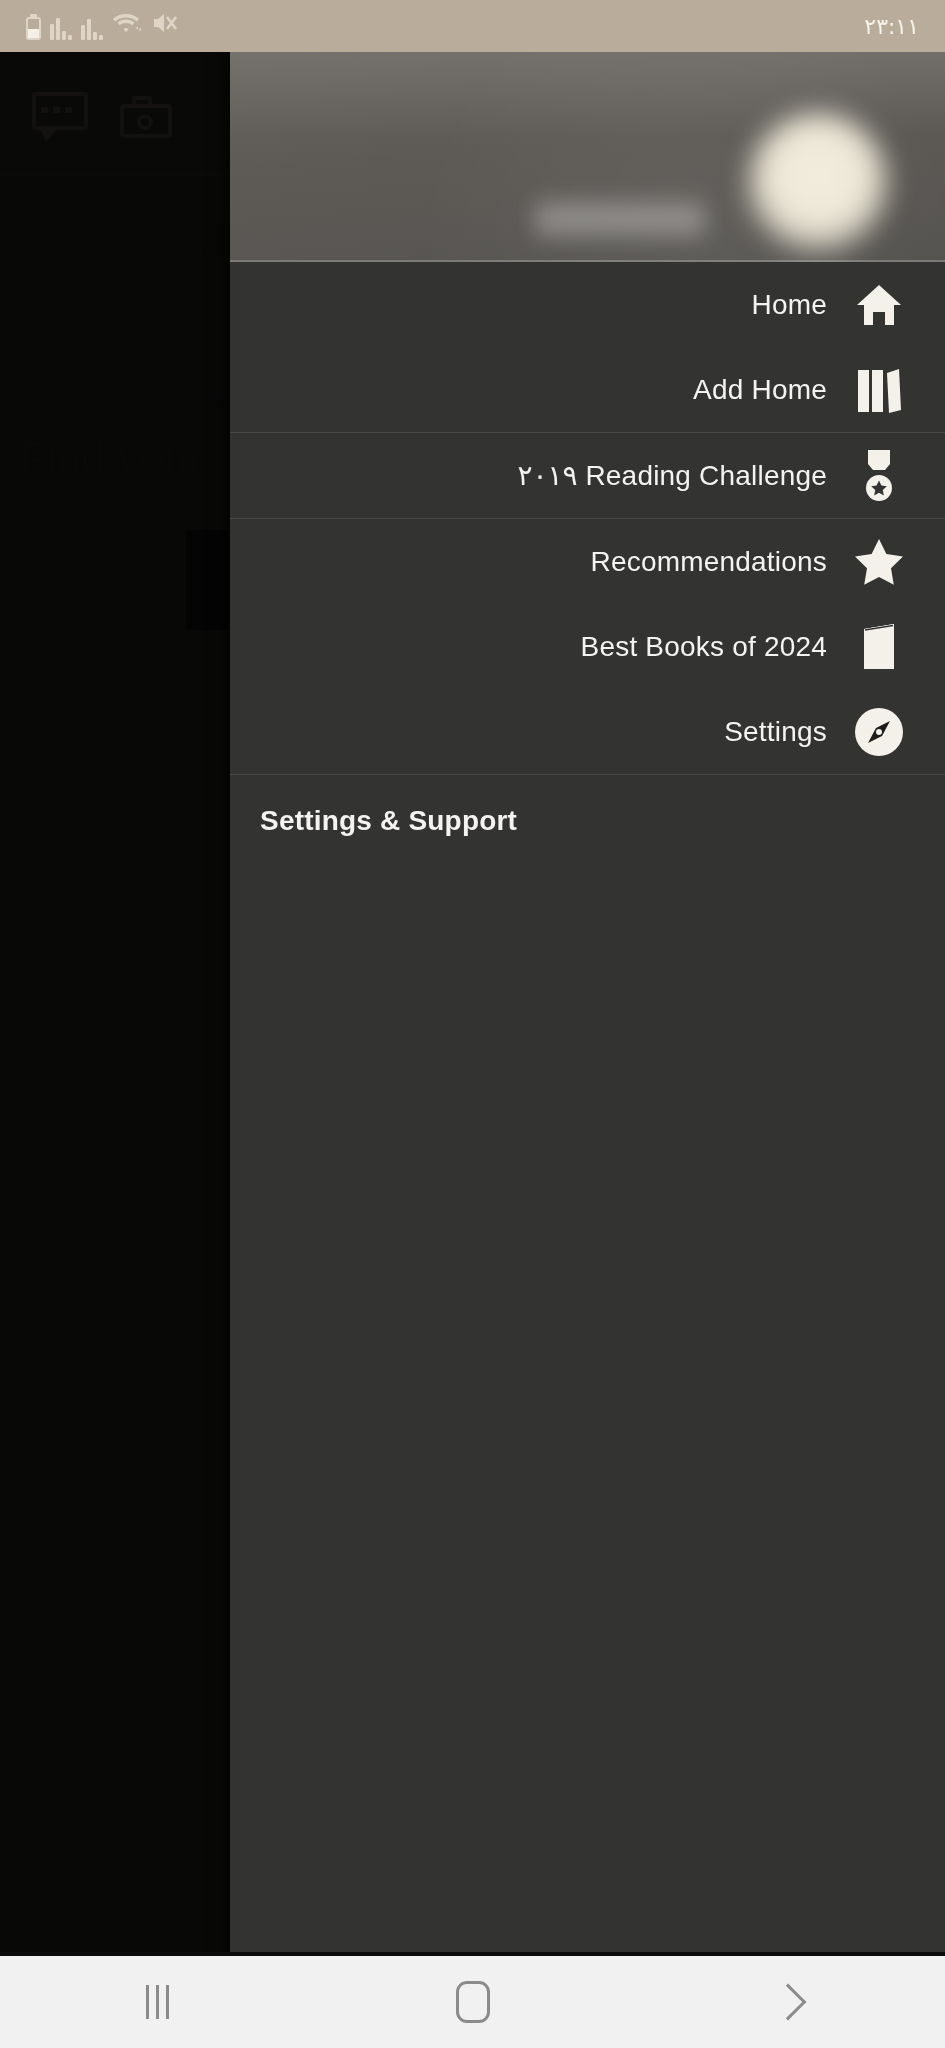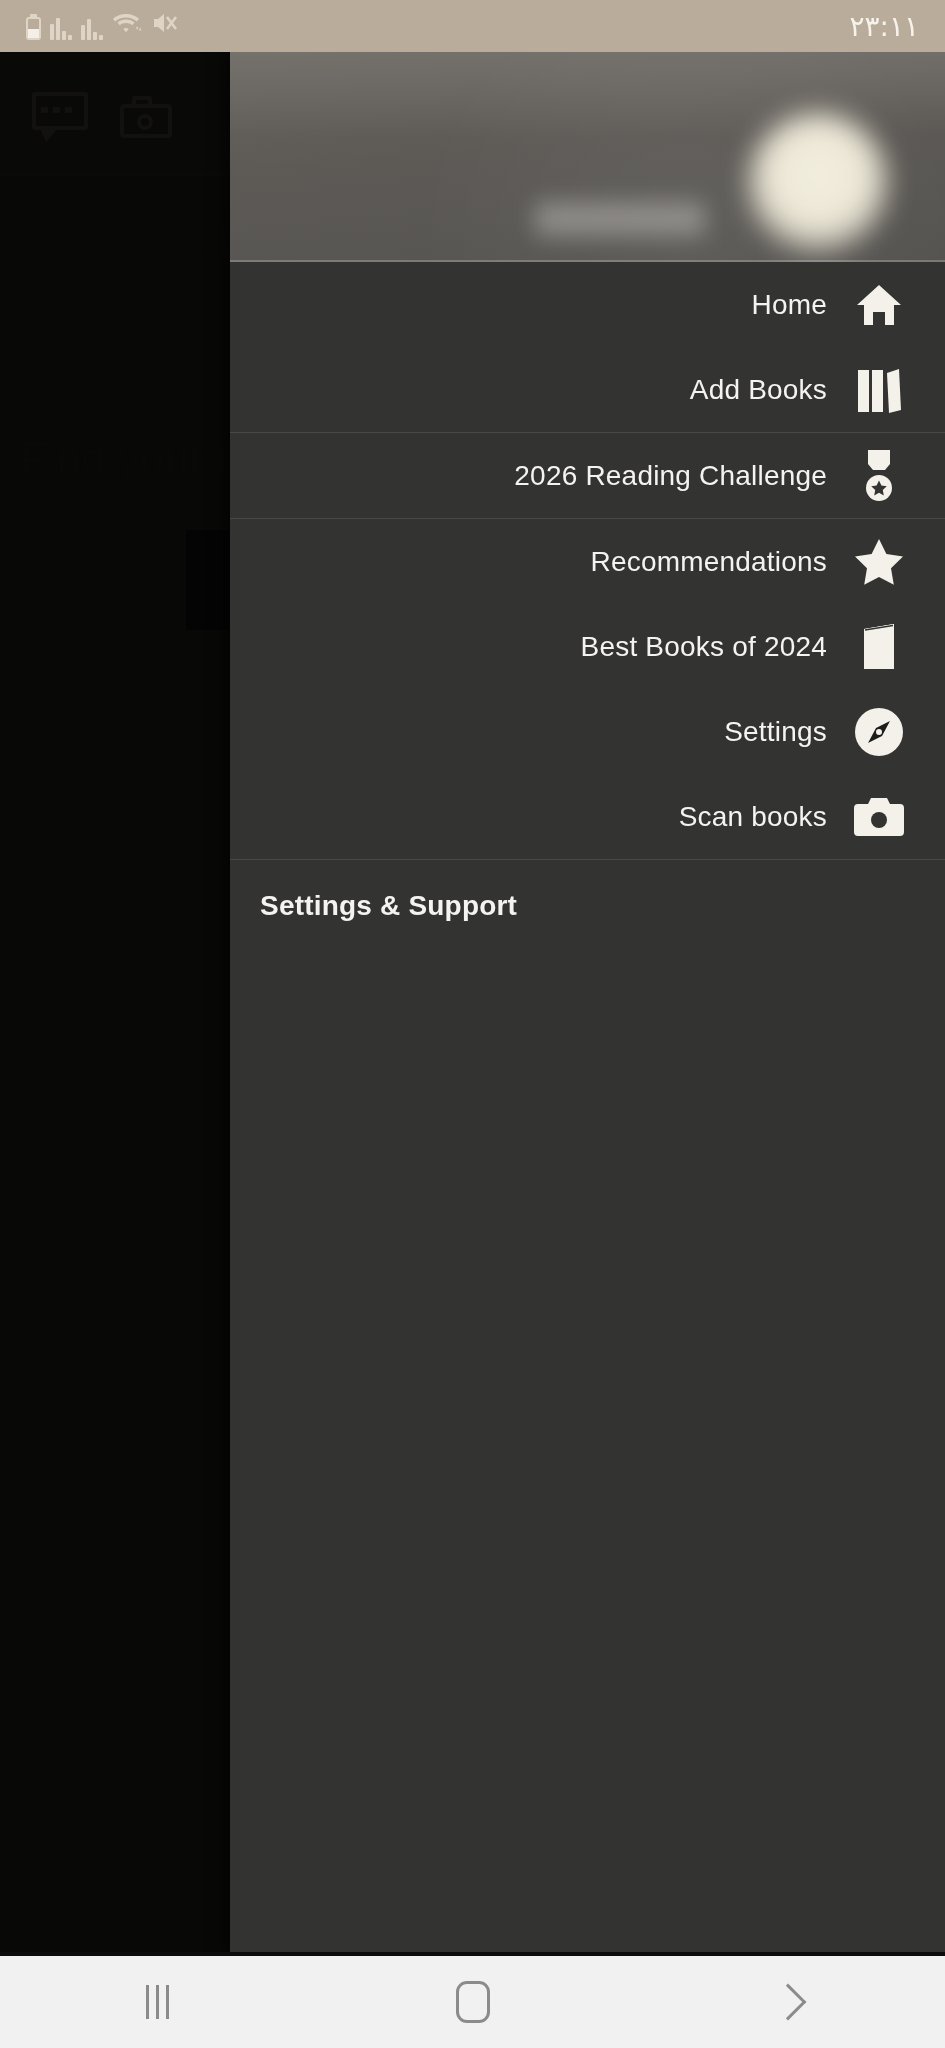--- a/index.html
+++ b/index.html
@@ -21,21 +21,21 @@
     position:absolute; top:0; left:0;
     width:945px; height:52px;
     background:#b9ac9a;
     display:flex; align-items:center;
     padding:0 26px;
     z-index:40;
   }
   #status-left { display:flex; align-items:flex-end; gap:9px; height:28px; }
   #status-right { margin-left:auto; }
   #clock {
-    color:#f6f2ec; font-size:28px; letter-spacing:0.5px;
+    color:#f6f2ec; font-size:22px; letter-spacing:0.5px;
     font-family:"DejaVu Sans", sans-serif;
   }
   .sb-ico { display:block; }
 
   
   .batt { width:15px; height:26px; position:relative; }
   .batt .shell {
     position:absolute; left:0; top:3px; width:15px; height:23px;
     border:2px solid #ded5c7; border-radius:3px; background:transparent;
   }
@@ -325,35 +325,35 @@
         <div class="menu-item">
           <span class="menu-label">Home</span>
           <span class="menu-icon">
             <svg width="46" height="44" viewBox="0 0 46 44">
               <path d="M23 2 L45 22 L38 22 L38 42 L29 42 L29 29 L17 29 L17 42 L8 42 L8 22 L1 22 Z" fill="#f4f1ea"></path>
             </svg>
           </span>
         </div>
 
         <div class="menu-item">
-          <span class="menu-label">Add Books</span>
+          <span class="menu-label">Add Home</span>
           <span class="menu-icon">
             <svg width="44" height="48" viewBox="0 0 44 48">
               <rect x="1" y="4" width="11" height="42" fill="#f4f1ea"></rect>
               <rect x="15" y="4" width="11" height="42" fill="#f4f1ea"></rect>
               <path d="M30 7 L42 3 L44 44 L32 47 Z" fill="#f4f1ea"></path>
             </svg>
           </span>
         </div>
 
       </div>
 
       <div class="menu-group">
         <div class="menu-item">
-          <span class="menu-label">2026 Reading Challenge</span>
+          <span class="menu-label">٢٠١٩ Reading Challenge</span>
           <span class="menu-icon">
             <svg width="40" height="54" viewBox="0 0 40 54">
               <path d="M9 1 h22 v14 l-5 6 h-12 l-5 -6 z" fill="#f4f1ea"></path>
               <circle cx="20" cy="39" r="13" fill="#f4f1ea"></circle>
               <path d="M20 31.5 l2.4 5 5.4 .7 -4 3.8 1 5.4 -4.8 -2.7 -4.8 2.7 1 -5.4 -4 -3.8 5.4 -.7 z" fill="#333332"></path>
             </svg>
           </span>
         </div>
       </div>
 
@@ -383,29 +383,20 @@
           <span class="menu-label">Settings</span>
           <span class="menu-icon">
             <svg width="50" height="50" viewBox="0 0 50 50">
               <circle cx="25" cy="25" r="24" fill="#f4f1ea"></circle>
               <path d="M36 14 L28 29 L14 36 L22 21 Z" fill="#1d1d1c"></path>
               <circle cx="25" cy="25" r="3" fill="#f4f1ea"></circle>
             </svg>
           </span>
         </div>
 
-        <div class="menu-item">
-          <span class="menu-label">Scan books</span>
-          <span class="menu-icon">
-            <svg width="50" height="42" viewBox="0 0 50 42">
-              <path d="M17 2 h16 l3 6 h10 a4 4 0 0 1 4 4 v24 a4 4 0 0 1 -4 4 h-42 a4 4 0 0 1 -4 -4 v-24 a4 4 0 0 1 4 -4 h10 z" fill="#f4f1ea"></path>
-              <circle cx="25" cy="24" r="8" fill="#333332"></circle>
-            </svg>
-          </span>
-        </div>
       </div>
 
       <div class="menu-group">
         <div class="menu-item left-aligned">
           <span class="menu-label">Settings &amp; Support</span>
         </div>
       </div>
 
     </div>
 

